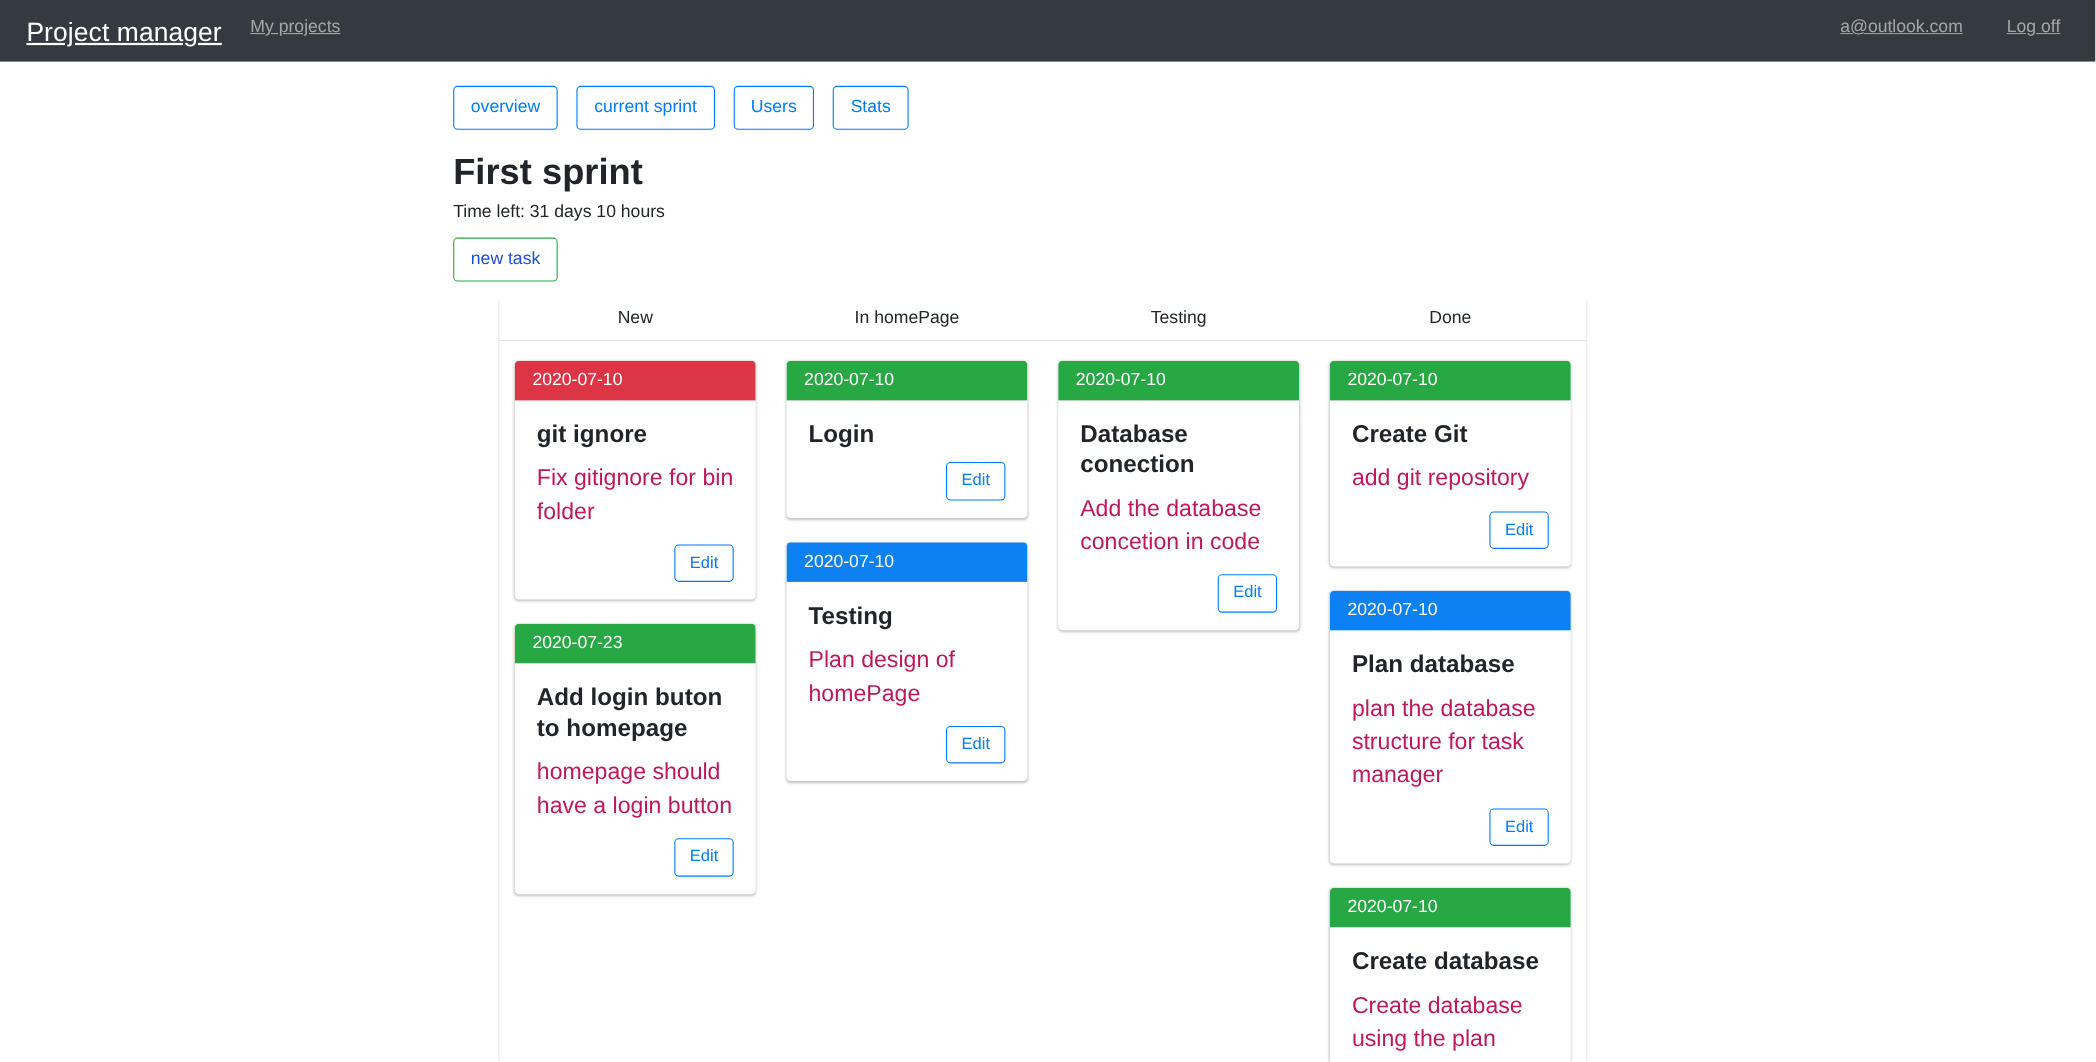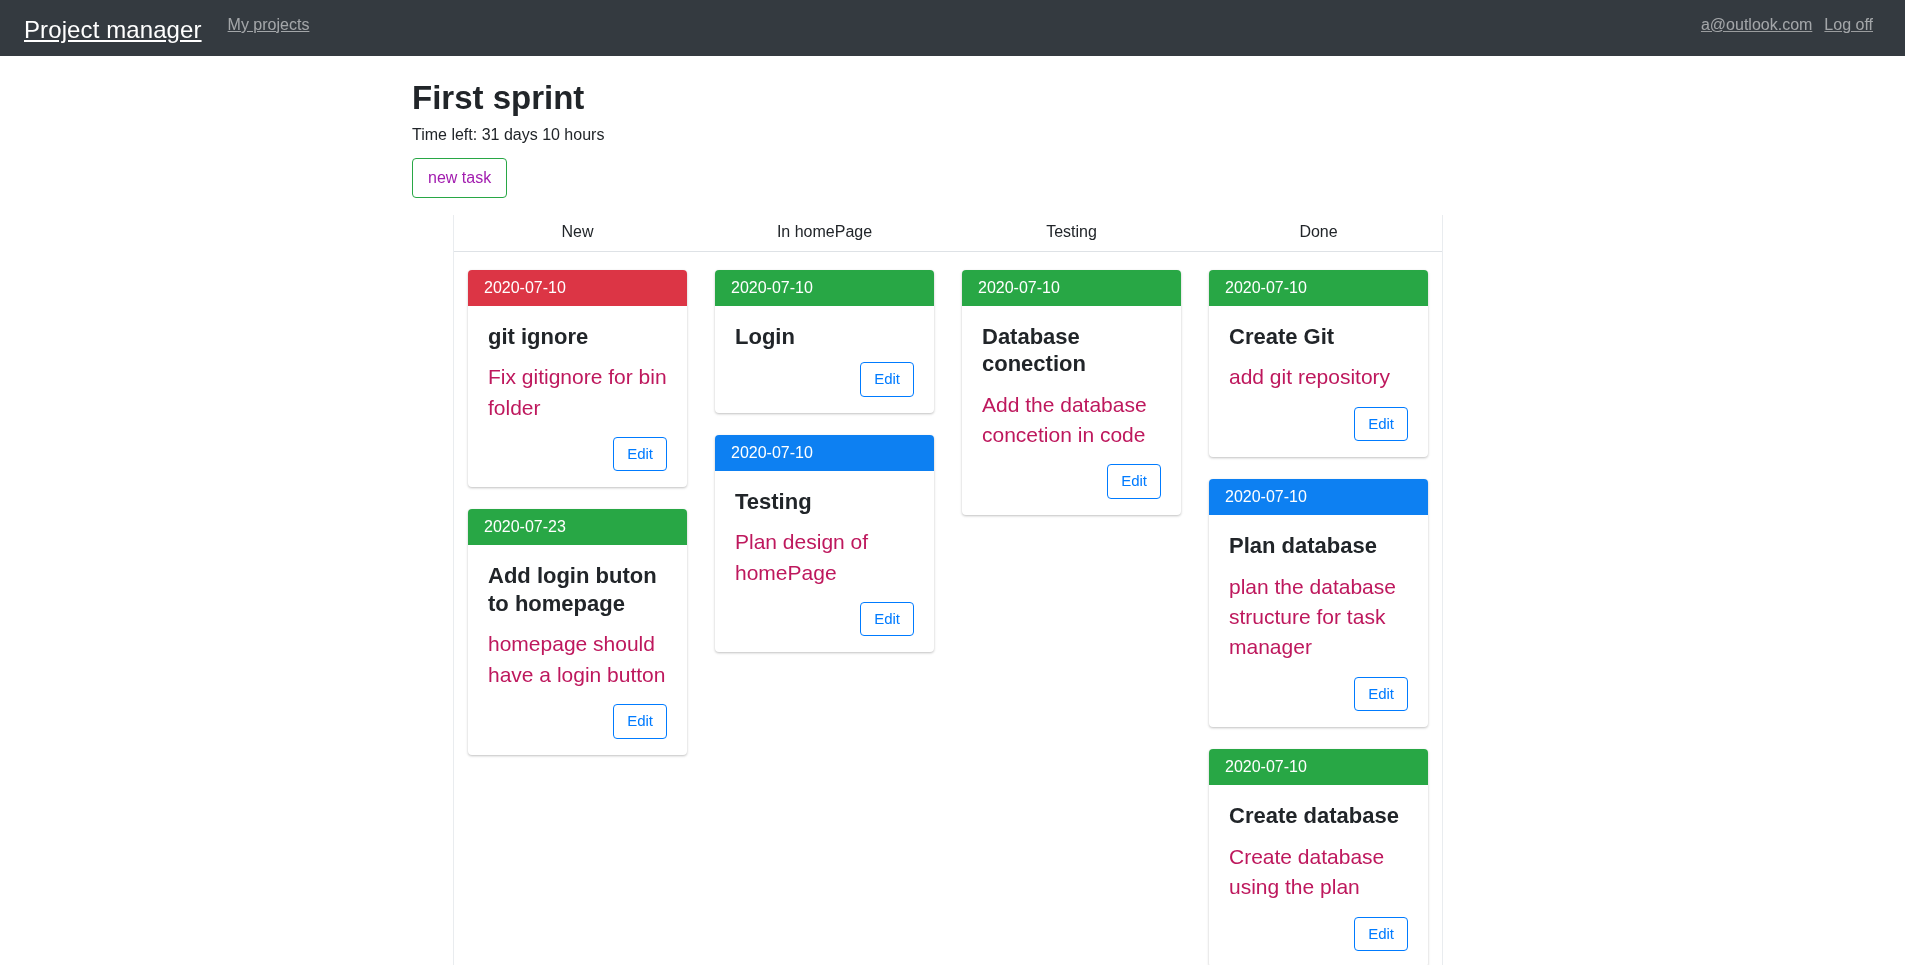--- a/index.html
+++ b/index.html
@@ -31,21 +31,21 @@
   }
   .nav-link {
     color: rgba(255,255,255,.55);
     font-size: 16px;
     white-space: nowrap;
   }
   .nav-right {
     margin-left: auto;
     display: flex;
     align-items: center;
-    gap: 12px;
+    gap: 40px;
     padding-right: 8px;
     text-decoration: underline;
   }
 
   
   .container {
     padding-left: 412px;
     padding-top: 22px;
   }
   .tabbar {
@@ -62,21 +62,21 @@
     background: transparent;
     cursor: pointer;
     white-space: nowrap;
   }
   .btn-outline-primary {
     border: 1px solid #007bff;
     color: #007bff;
   }
   .btn-outline-success {
     border: 1px solid #28a745;
-    color: #a21caf;
+    color: #1d4ed8;
   }
   .btn-sm {
     font-size: 15px;
     padding: 5px 13px;
   }
 
   .sprint-title {
     font-size: 33px;
     font-weight: 600;
     line-height: 1.2;
@@ -159,20 +159,26 @@
   <a class="brand" href="#">Project manager</a>
   <a class="nav-link" href="#">My projects</a>
   <div class="nav-right">
     <a class="nav-link" href="#">a@outlook.com</a>
     <a class="nav-link" href="#">Log off</a>
   </div>
 </div>
 
 <div class="container">
 
+  <div class="tabbar">
+    <button class="btn btn-outline-primary">overview</button>
+    <button class="btn btn-outline-primary">current sprint</button>
+    <button class="btn btn-outline-primary">Users</button>
+    <button class="btn btn-outline-primary">Stats</button>
+  </div>
 
   <h1 class="sprint-title">First sprint</h1>
   <p class="time-left">Time left: 31 days 10 hours</p>
 
   <div class="newtask-wrap">
     <button class="btn btn-outline-success">new task</button>
   </div>
 
   <div class="board">
     <div class="board-head">

